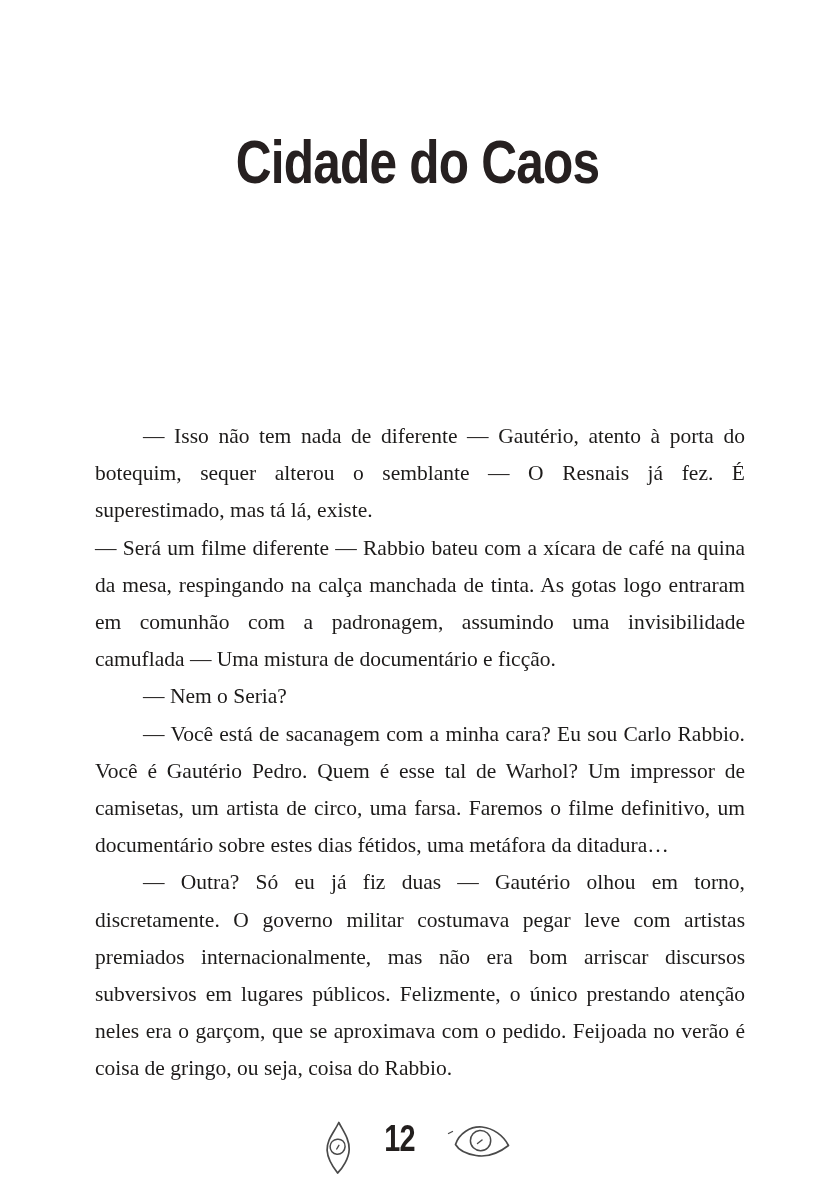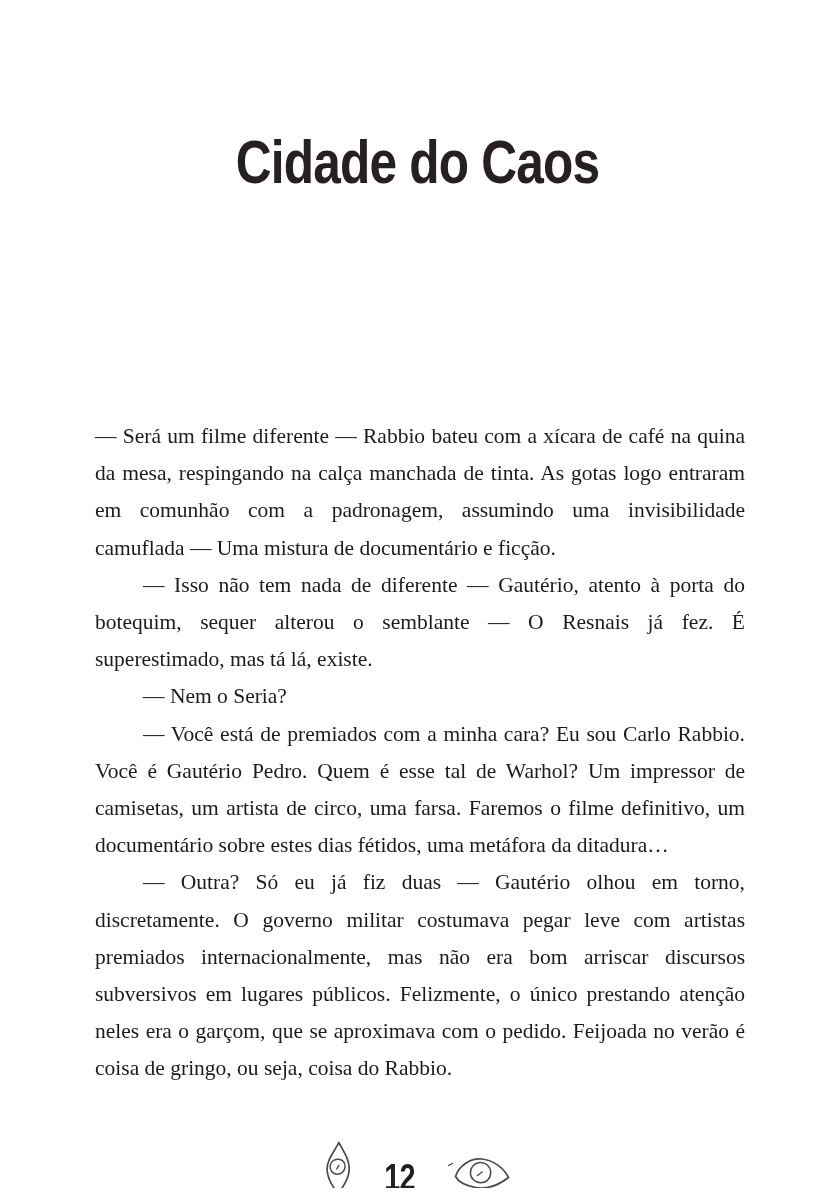--- a/index.html
+++ b/index.html
@@ -49,21 +49,21 @@
     text-indent: 0;
   }
   .footer {
     position: absolute;
     top: 1120px;
     left: 0;
     width: 100%;
     height: 76px;
     display: flex;
     justify-content: center;
-    align-items: flex-end;
+    align-items: flex-start;
     gap: 26px;
   }
   .eye-icon {
     display: inline-flex;
     align-items: center;
     justify-content: center;
   }
   .page-number {
     font-family: "Liberation Sans", sans-serif;
     font-weight: 700;
@@ -76,24 +76,24 @@
   }
 </style>
 </head>
 <body>
 
 <div class="page">
 
   <h1 class="chapter-title">Cidade do Caos</h1>
 
   <main class="body-text">
+    <p class="para">— Isso não tem nada de diferente — Gautério, atento à porta do botequim, sequer alterou o semblante — O Resnais já fez. É superestimado, mas tá lá, existe.</p>
     <p class="para first">— Será um filme diferente — Rabbio bateu com a xícara de café na quina da mesa, respingando na calça manchada de tinta. As gotas logo entraram em comunhão com a padronagem, assumindo uma invisibilidade camuflada — Uma mistura de documentário e ficção.</p>
-    <p class="para">— Isso não tem nada de diferente — Gautério, atento à porta do botequim, sequer alterou o semblante — O Resnais já fez. É superestimado, mas tá lá, existe.</p>
     <p class="para">— Nem o Seria?</p>
-    <p class="para">— Você está de premiados com a minha cara? Eu sou Carlo Rabbio. Você é Gautério Pedro. Quem é esse tal de Warhol? Um impressor de camisetas, um artista de circo, uma farsa. Faremos o filme definitivo, um documentário sobre estes dias fétidos, uma metáfora da ditadura…</p>
+    <p class="para">— Você está de sacanagem com a minha cara? Eu sou Carlo Rabbio. Você é Gautério Pedro. Quem é esse tal de Warhol? Um impressor de camisetas, um artista de circo, uma farsa. Faremos o filme definitivo, um documentário sobre estes dias fétidos, uma metáfora da ditadura…</p>
     <p class="para">— Outra? Só eu já fiz duas — Gautério olhou em torno, discretamente. O governo militar costumava pegar leve com artistas premiados internacionalmente, mas não era bom arriscar discursos subversivos em lugares públicos. Felizmente, o único prestando atenção neles era o garçom, que se aproximava com o pedido. Feijoada no verão é coisa de gringo, ou seja, coisa do Rabbio.</p>
   </main>
 
   <footer class="footer">
 
     <span class="eye-icon">
       <svg width="31" height="56" viewBox="0 0 31 56" fill="none" xmlns="http://www.w3.org/2000/svg">
         <path d="M15.8 2.5 C20.5 11.5 26.6 19.5 26.2 29.5 C25.8 38.5 19.5 48.5 14.6 53 C10.3 47.5 4.6 39.5 4.1 30.2 C3.6 19.8 11 12.5 15.8 2.5 Z" stroke="#4a4a4a" stroke-width="1.7" stroke-linejoin="round" fill="none"></path>
         <path d="M14.2 19.2 C18.8 18.6 22.3 22.2 22.1 26.6 C21.9 31 18.2 34.6 13.9 34.2 C9.9 33.8 6.9 30.4 7.1 26.3 C7.3 22.5 10.4 19.7 14.2 19.2 Z" stroke="#4a4a4a" stroke-width="1.5" fill="none"></path>
         <path d="M13.7 29 L15.9 25.3" stroke="#4a4a4a" stroke-width="1.4" stroke-linecap="round"></path>

